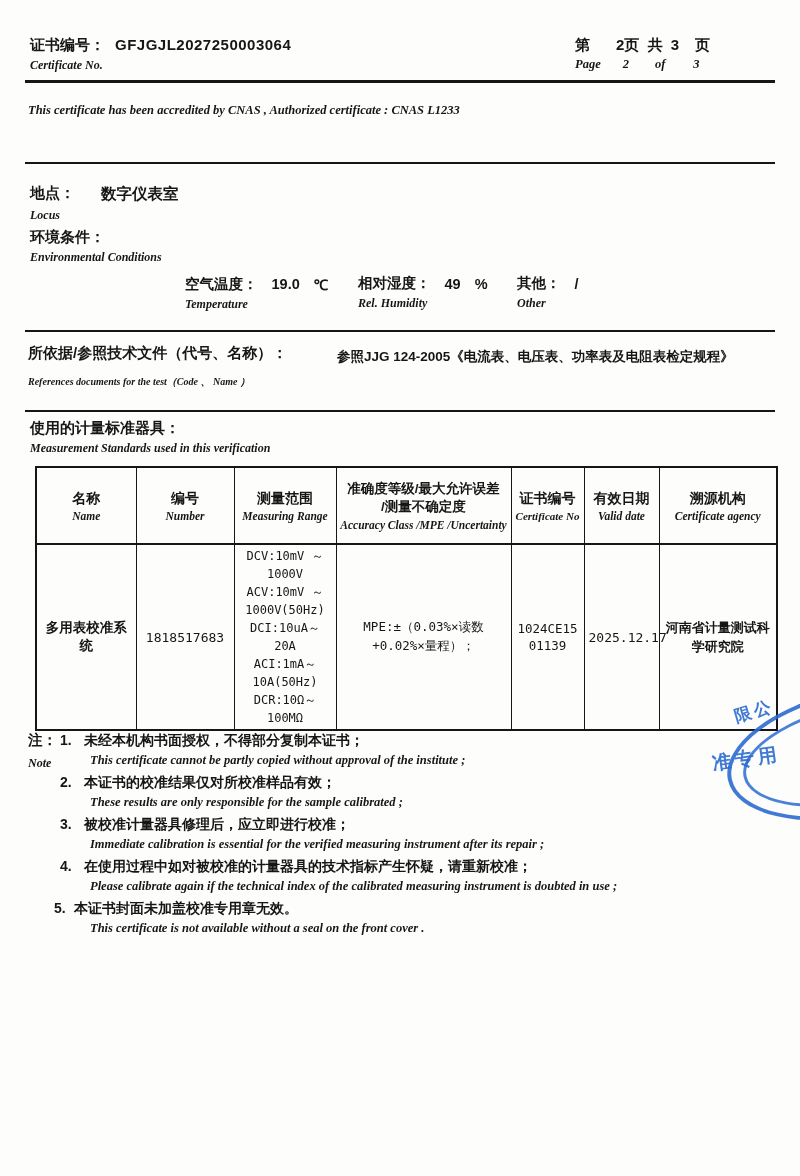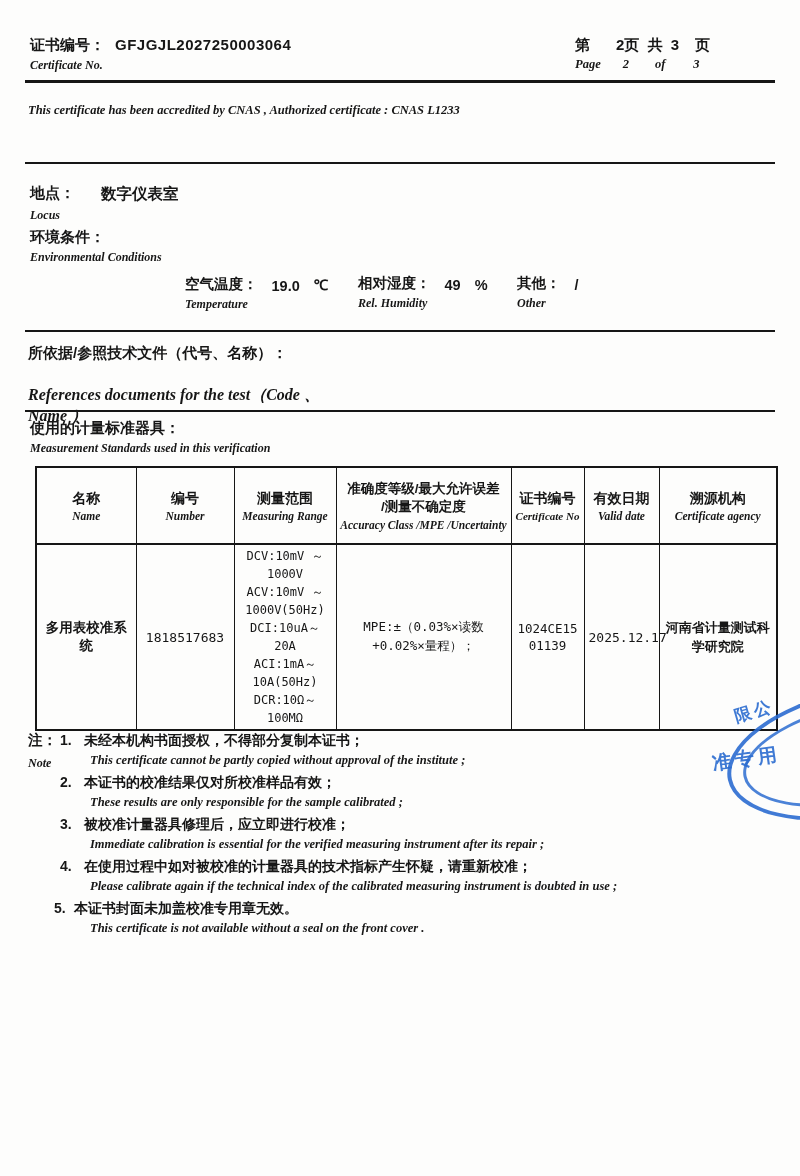--- a/index.html
+++ b/index.html
@@ -29,29 +29,29 @@
   .cnas .en1 { font-size:12.5px; margin-top:4px; }
 
   .loc { position:absolute; left:30px; top:184px; }
   .loc .l1 { font-size:15px; display:flex;text-align:center; }
   .loc .val { margin-left:26px; font-size:15.5px; }
 
   .envh { position:absolute; left:30px; top:228px; }
   .envh .zh1 { font-size:15px; }
 
   .envgrp { position:absolute; top:274px; }
-  .envgrp .l1 { font-size:14.5px; display:flex; align-items:flex-end; }
+  .envgrp .l1 { font-size:14.5px; display:flex; align-items:center; }
   .envgrp .v { margin-left:14px; font-weight:700; }
   .envgrp .u { margin-left:14px; font-weight:700; }
   .envgrp .sub-en { font-size:12px; }
 
   .refs { position:absolute; left:28px; top:344px; display:flex; }
   .refs .lbl { width:305px; }
   .refs .lbl .zh1 { font-size:15px; }
-  .refs .lbl .en1 { font-size:16px; margin-top:22px; }
+  .refs .lbl .en1 { font-size:10px; margin-top:12px; }
   .refs .val { width:420px; margin-left:4px; padding-top:3px; font-size:13.5px; font-weight:700; line-height:1.45; }
 
   .stdh { position:absolute; left:30px; top:419px; }
   .stdh .zh1 { font-size:15px; }
 
   table.std { position:absolute; left:35px; top:466px; width:741px; border-collapse:collapse; table-layout:fixed; }
   table.std, table.std th, table.std td { border:1.6px solid #161616; }
   table.std { border-width:2.5px; }
   table.std thead th { border-bottom-width:2.5px; height:77px; vertical-align:middle; text-align:center; padding:2px; }
   table.std tbody td { height:168px; vertical-align:middle; text-align:center; padding:2px 4px; }
@@ -156,20 +156,21 @@
     <div class="sub-en en">Other</div>
   </div>
 
   <div class="hr" style="top:330px;height:2px;"></div>
 
   <div class="refs">
     <div class="lbl">
       <div class="zh1 zh">所依据/参照技术文件（代号、名称）：</div>
       <div class="en1 en">References documents for the test（Code 、 Name ）</div>
     </div>
+    <div class="val zh">参照JJG 124-2005《电流表、电压表、功率表及电阻表检定规程》</div>
   </div>
 
   <div class="hr" style="top:410px;height:1.5px;"></div>
 
   <div class="stdh">
     <div class="zh1 zh">使用的计量标准器具：</div>
     <div class="sub-en en">Measurement Standards used in this verification</div>
   </div>
 
   <table class="std">

